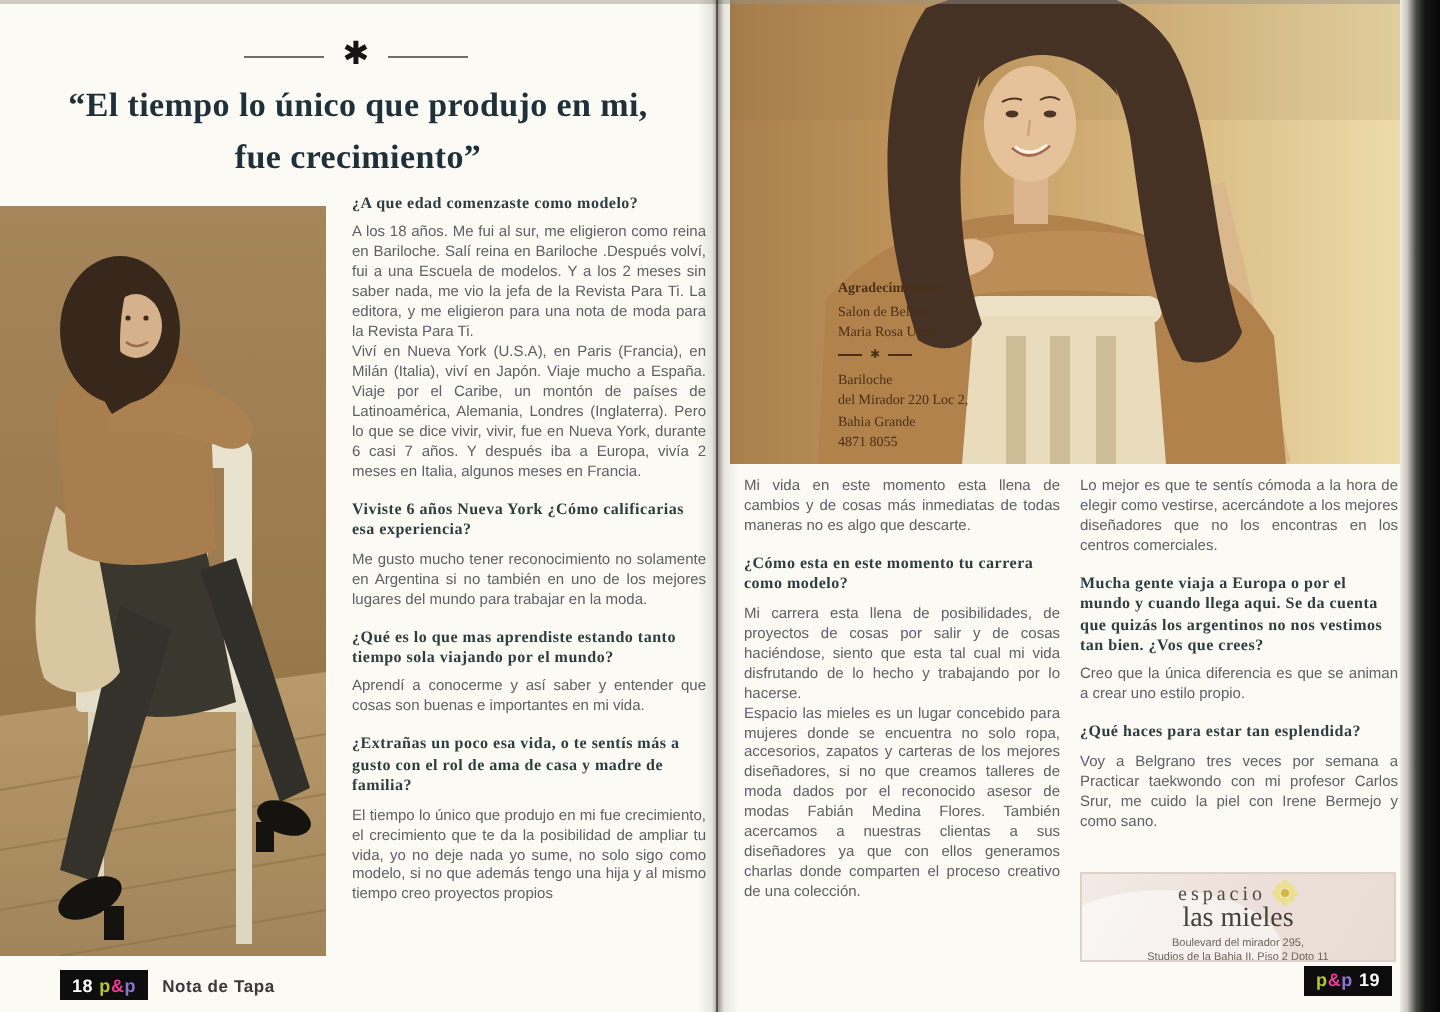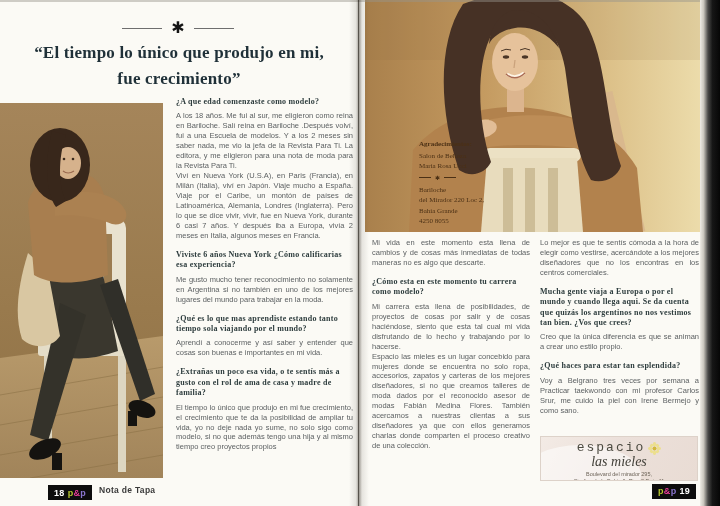--- a/index.html
+++ b/index.html
@@ -39,26 +39,26 @@
   .c-star{font-size:6px;line-height:1;}
 
   
   .ad{position:absolute;left:540px;top:436px;width:158px;height:45px;text-align:center;
       background:linear-gradient(120deg,#f3ebe5 0%,#ece0da 45%,#e9dcd4 100%);
       border:1px solid #ddd2c9;overflow:hidden;}
   .ad-plate{position:absolute;left:-20px;top:8px;width:120px;height:60px;border-radius:50%;
             background:rgba(255,255,255,.55);}
   .ad-inner{position:relative;}
   .ad-brand-top{display:flex;align-items:flex-end;justify-content:center;gap:3px;margin-top:3px;}
-  .ad-small{font-family:Liberation Mono, monospace;font-size:13px;letter-spacing:2px;color:#4c4a40;}
-  .ad-large{font-family:"Liberation Serif","DejaVu Serif",serif;font-size:14px;line-height:1;color:#43413a;margin-top:0;font-style:italic;}
+  .ad-small{font-family:Liberation Serif, serif;font-size:10px;letter-spacing:2px;color:#4c4a40;}
+  .ad-large{font-family:"Liberation Serif","DejaVu Serif",serif;font-size:14px;line-height:1;color:#43413a;margin-top:0;}
   .ad-addr{font-size:5.5px;line-height:1.25;color:#6d6459;margin-top:2px;}
 
   
-  .footer-left{position:absolute;left:48px;top:485px;display:flex;gap:7px;}
+  .footer-left{position:absolute;left:30px;top:485px;display:flex;align-items:center;gap:7px;}
   .footer-right{position:absolute;left:652px;top:480px;}
   .pbox{background:#0d0d0d;color:#fff;font-weight:bold;font-size:9px;padding:2.5px 6px;
         display:inline-flex;gap:3px;align-items:center;letter-spacing:.3px;}
   .bp1{color:#b5c62f;} .bamp{color:#e83e97;} .bp2{color:#8a75d0;}
   .fsection{font-size:8.5px;font-weight:bold;color:#3a3a3a;letter-spacing:.3px;}
 
   
   .gutter{position:absolute;left:349px;top:0;width:20px;height:506px;pointer-events:none;
           background:linear-gradient(to right,rgba(0,0,0,0) 0%,rgba(40,32,22,.10) 35%,
                      rgba(40,32,22,.45) 50%,rgba(40,32,22,.10) 65%,rgba(0,0,0,0) 100%);}
@@ -192,21 +192,21 @@
     <div>Salon de Belleza</div>
     <div>Maria Rosa Ucci</div>
     <div class="c-star-row">
       <span class="c-star-line"></span>
       <span class="c-star">✱</span>
       <span class="c-star-line"></span>
     </div>
     <div>Bariloche</div>
     <div>del Mirador 220 Loc 2,</div>
     <div>Bahia Grande</div>
-    <div>4250 8055</div>
+    <div>4871 8055</div>
   </div>
 
   <div class="col col-mid">
     <p class="a">Mi vida en este momento esta llena de cambios y de cosas más inmediatas de todas maneras no es algo que descarte.</p>
     <p class="q">¿Cómo esta en este momento tu carrera como modelo?</p>
     <p class="a">Mi carrera esta llena de posibilidades, de proyectos de cosas por salir y de cosas haciéndose, siento que esta tal cual mi vida disfrutando de lo hecho y trabajando por lo hacerse.</p>
     <p class="a">Espacio las mieles es un lugar concebido para mujeres donde se encuentra no solo ropa, accesorios, zapatos y carteras de los mejores diseñadores, si no que creamos talleres de moda dados por el reconocido asesor de modas Fabián Medina Flores. También acercamos a nuestras clientas a sus diseñadores ya que con ellos generamos charlas donde comparten el proceso creativo de una colección.</p>
   </div>
 
   <div class="col col-right">

